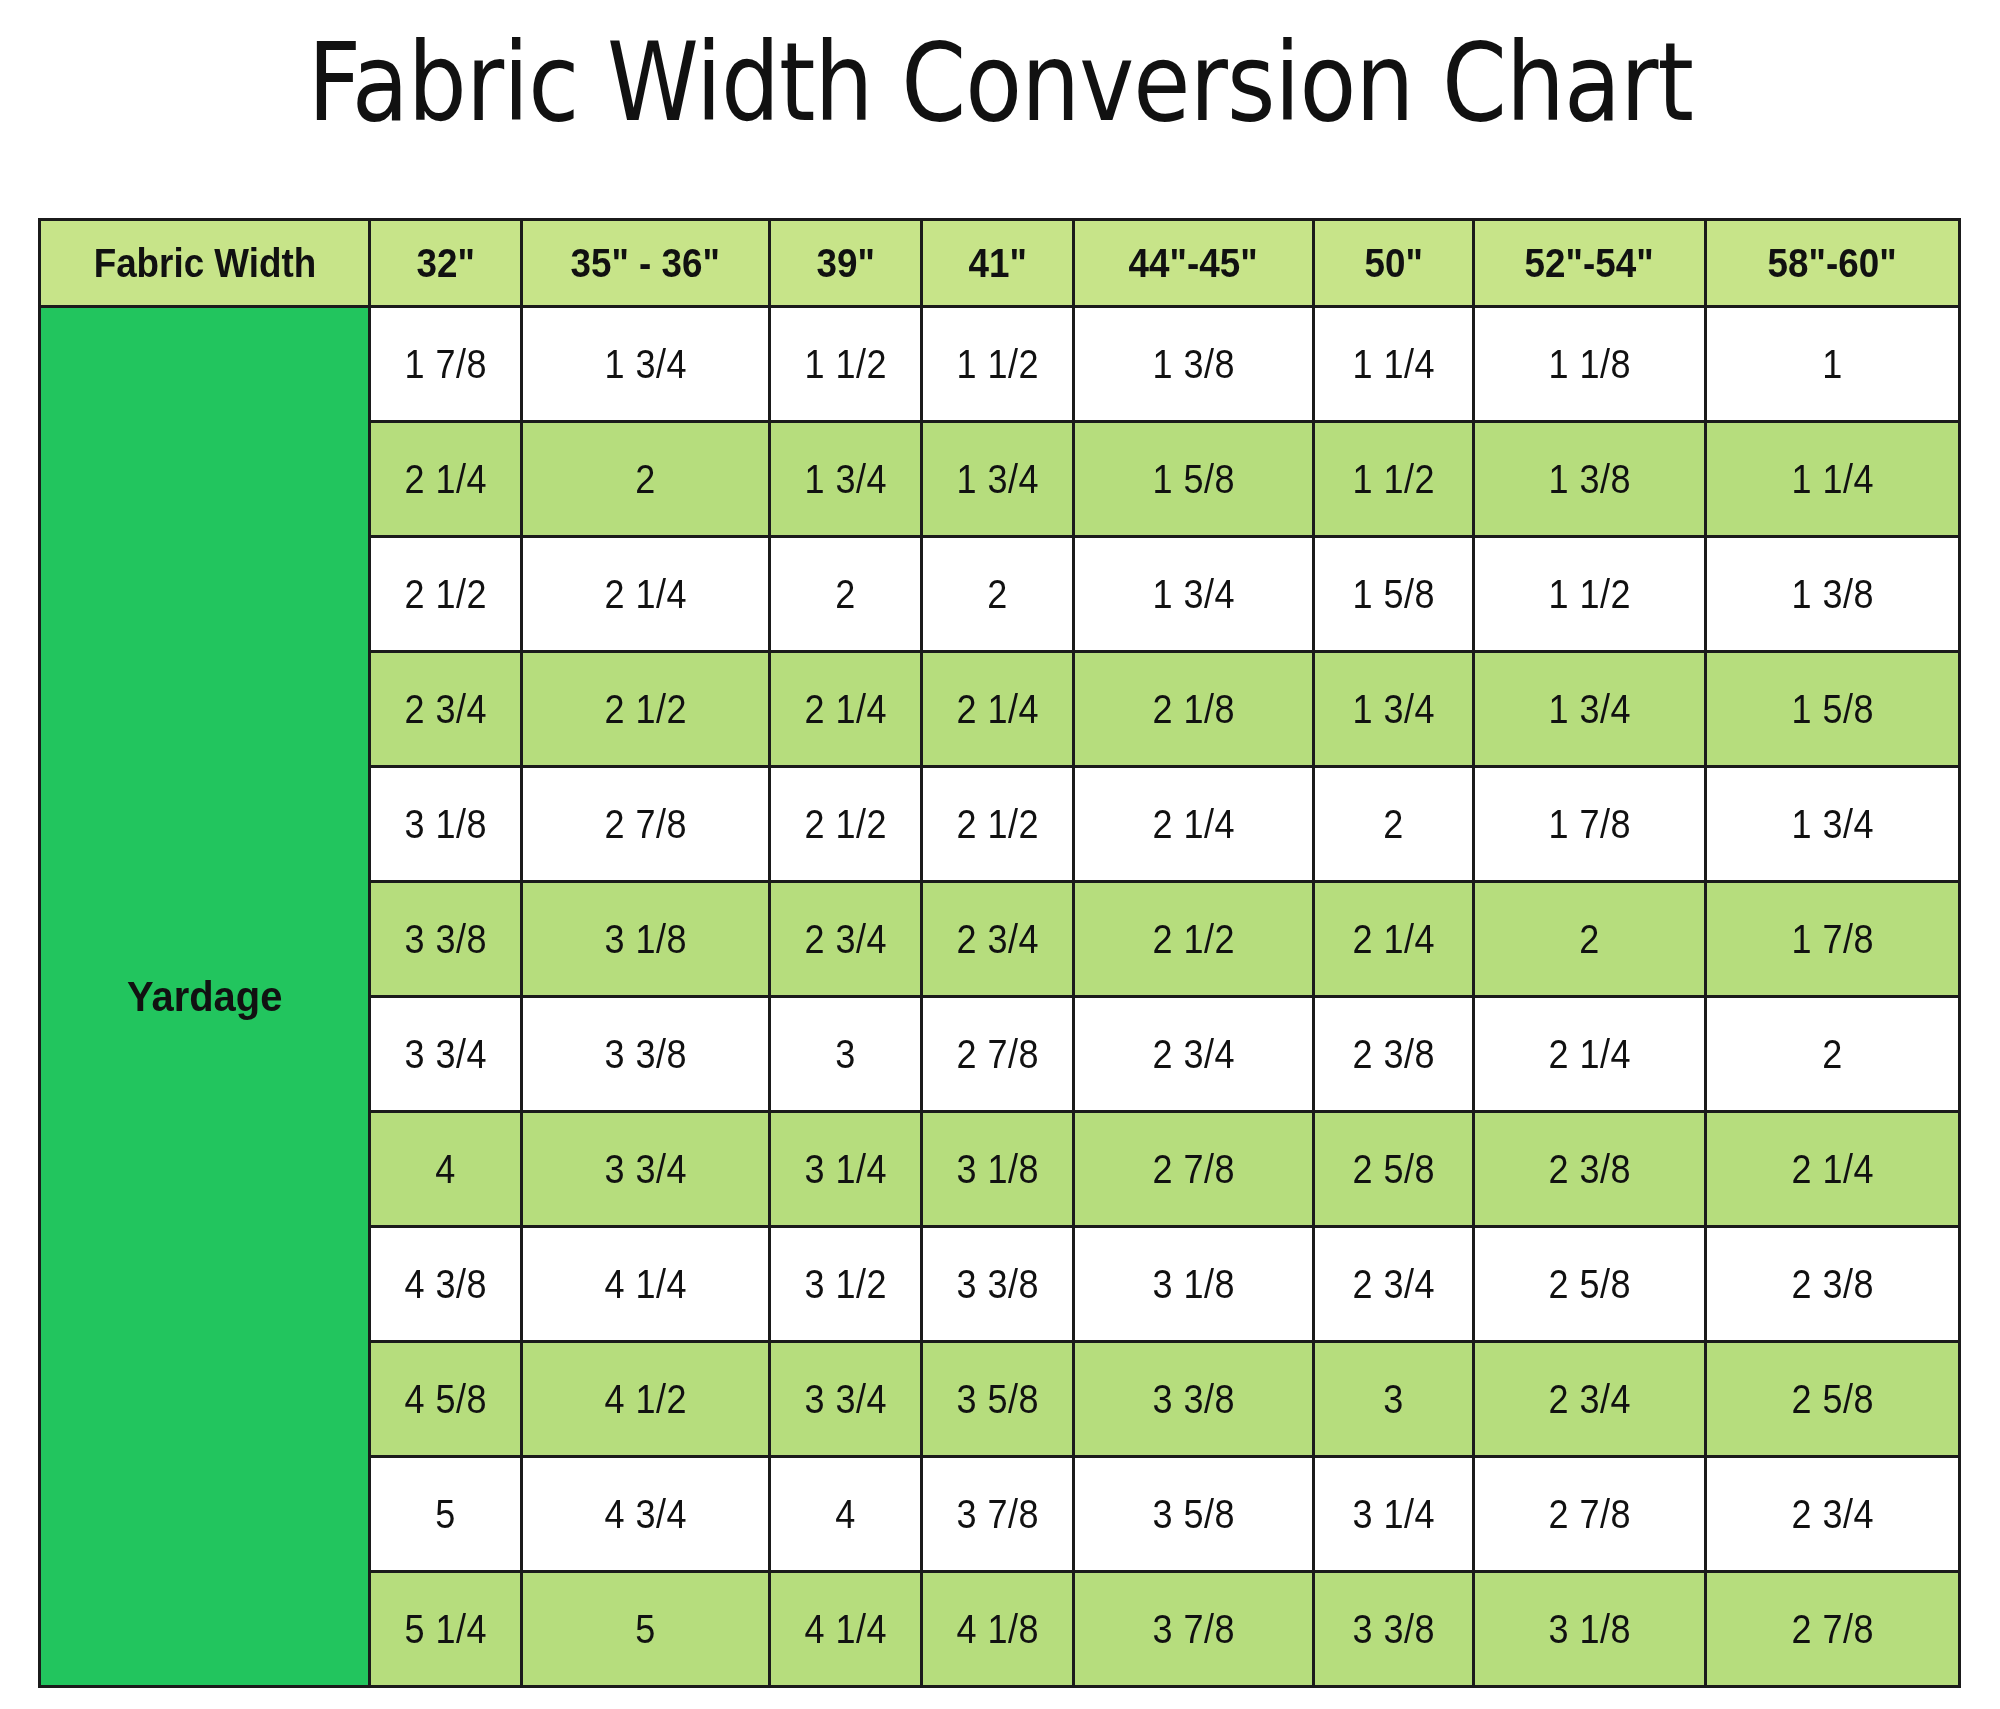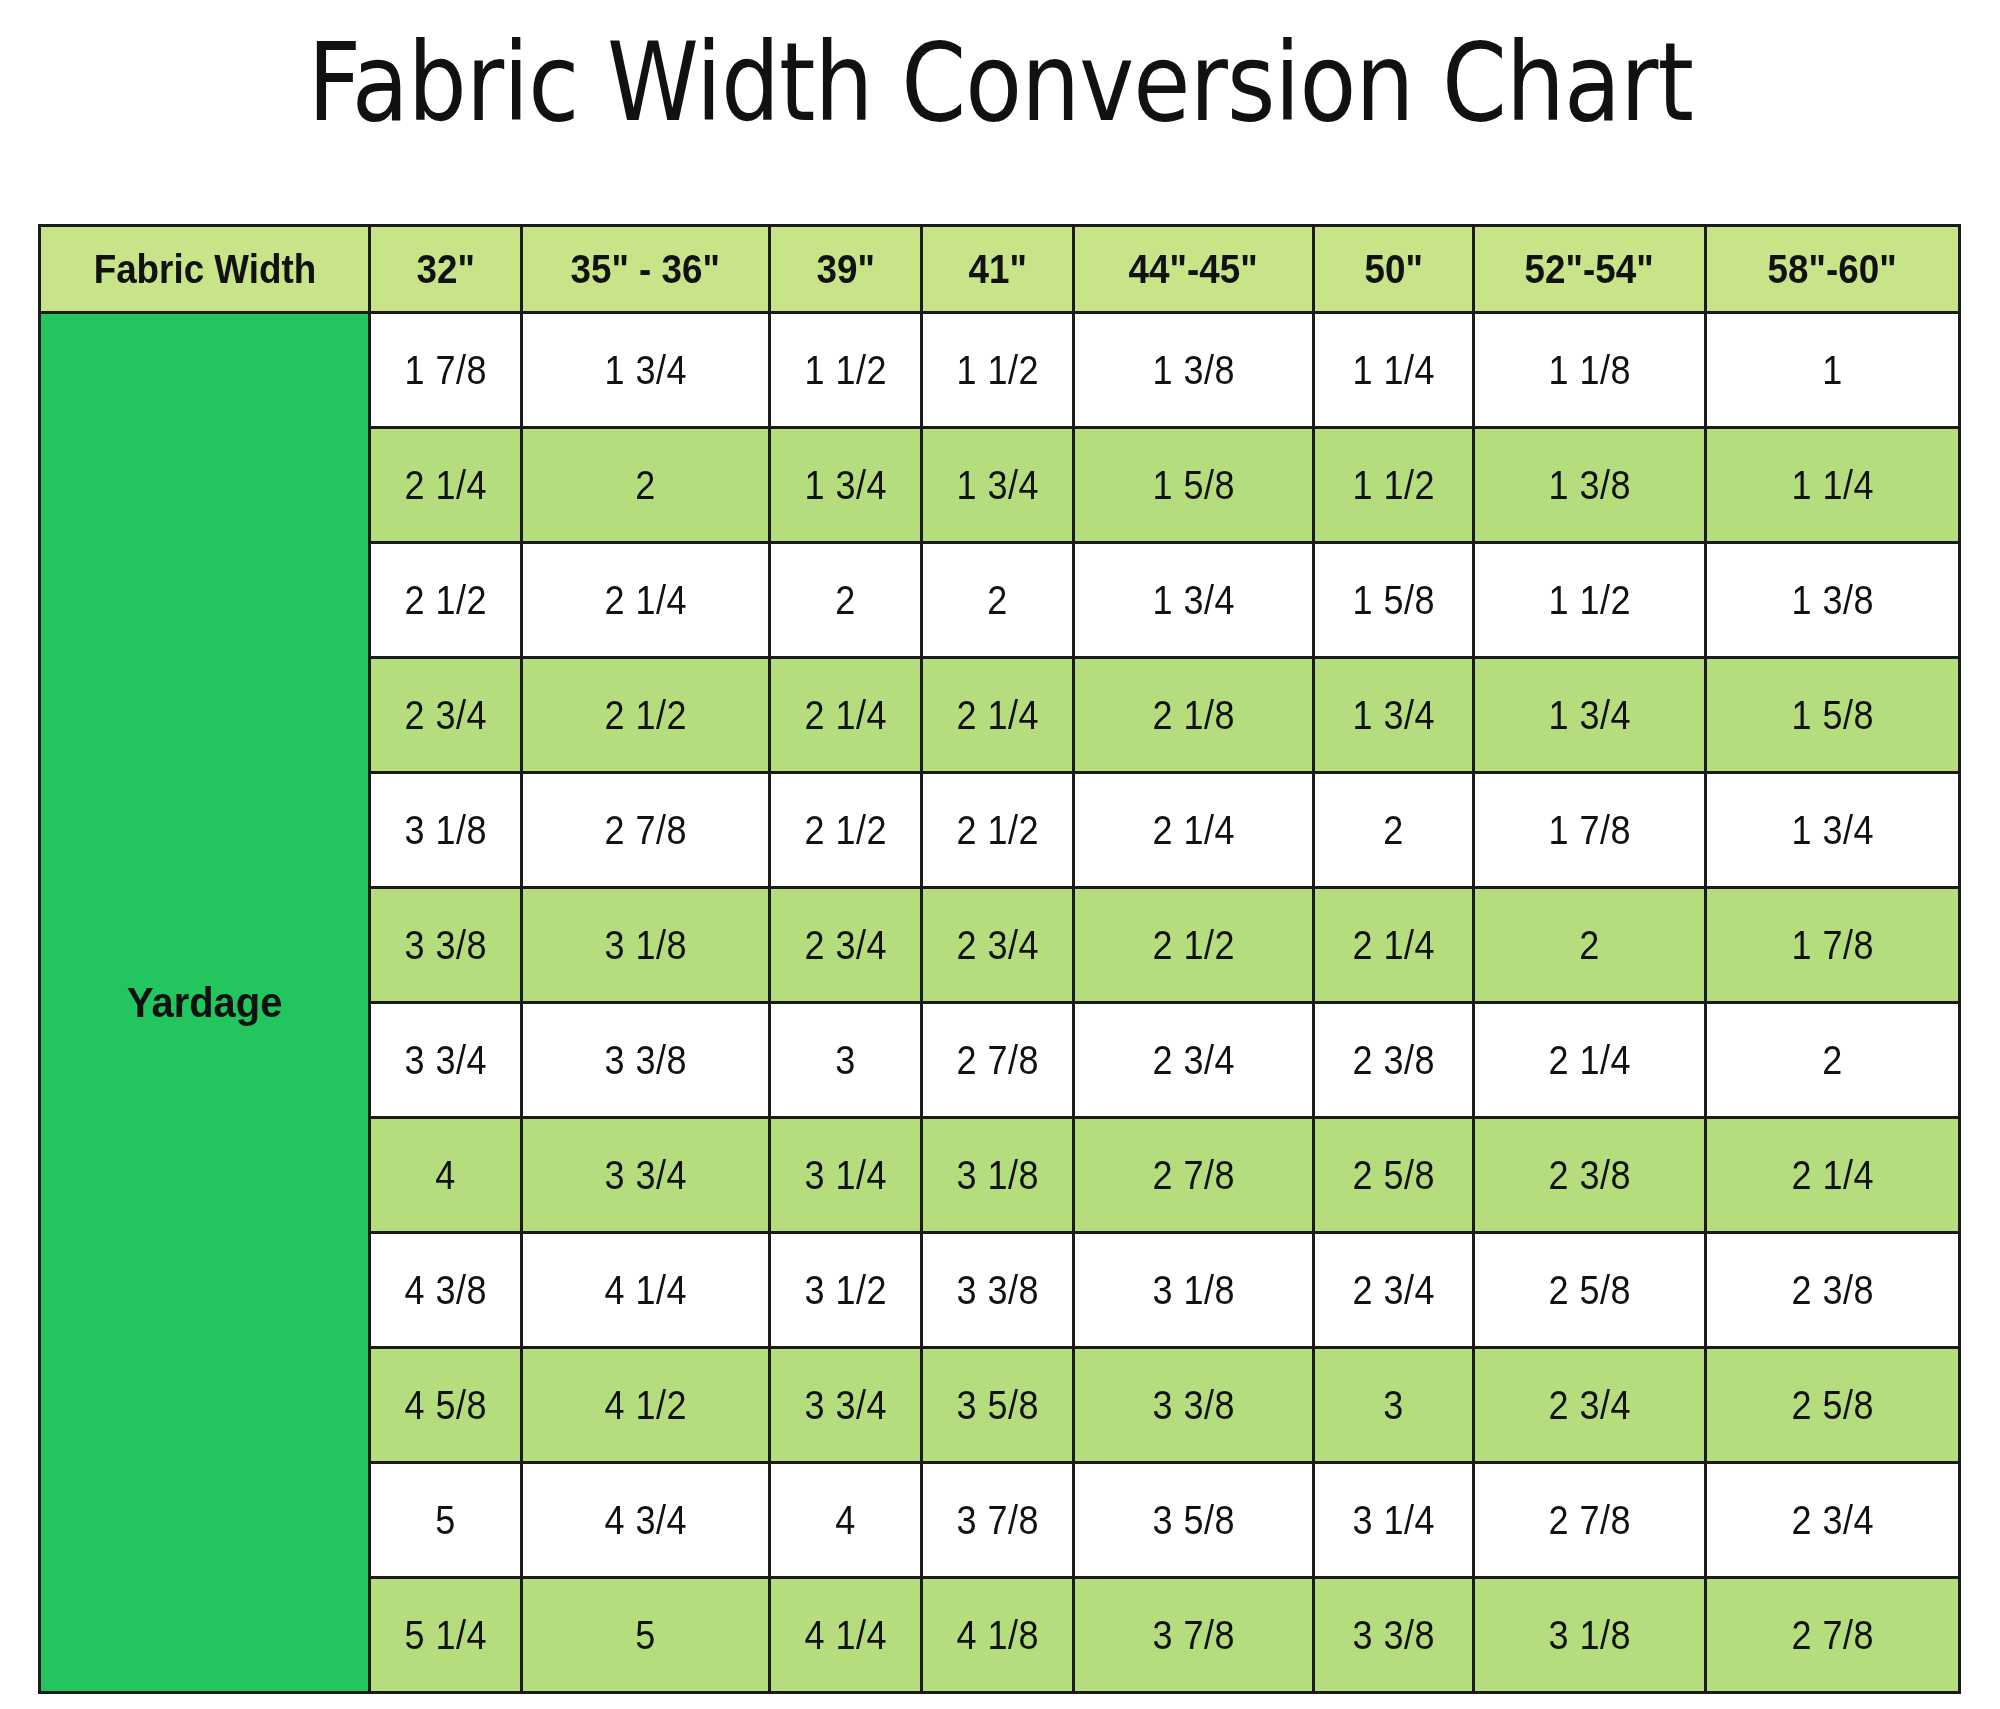--- a/index.html
+++ b/index.html
@@ -41,21 +41,21 @@
     letter-spacing: -1px;
     transform: scaleX(0.86);
     transform-origin: center center;
     white-space: nowrap;
   }
 
   
   .table-area {
     position: absolute;
     left: 38px;
-    top: 224px;
+    top: 218px;
     width: 1920px;
   }
   table.fabric-table {
     border-collapse: collapse;
     table-layout: fixed;
     width: 1920px;
     background: #ffffff;
   }
   table.fabric-table td,
   table.fabric-table th {

